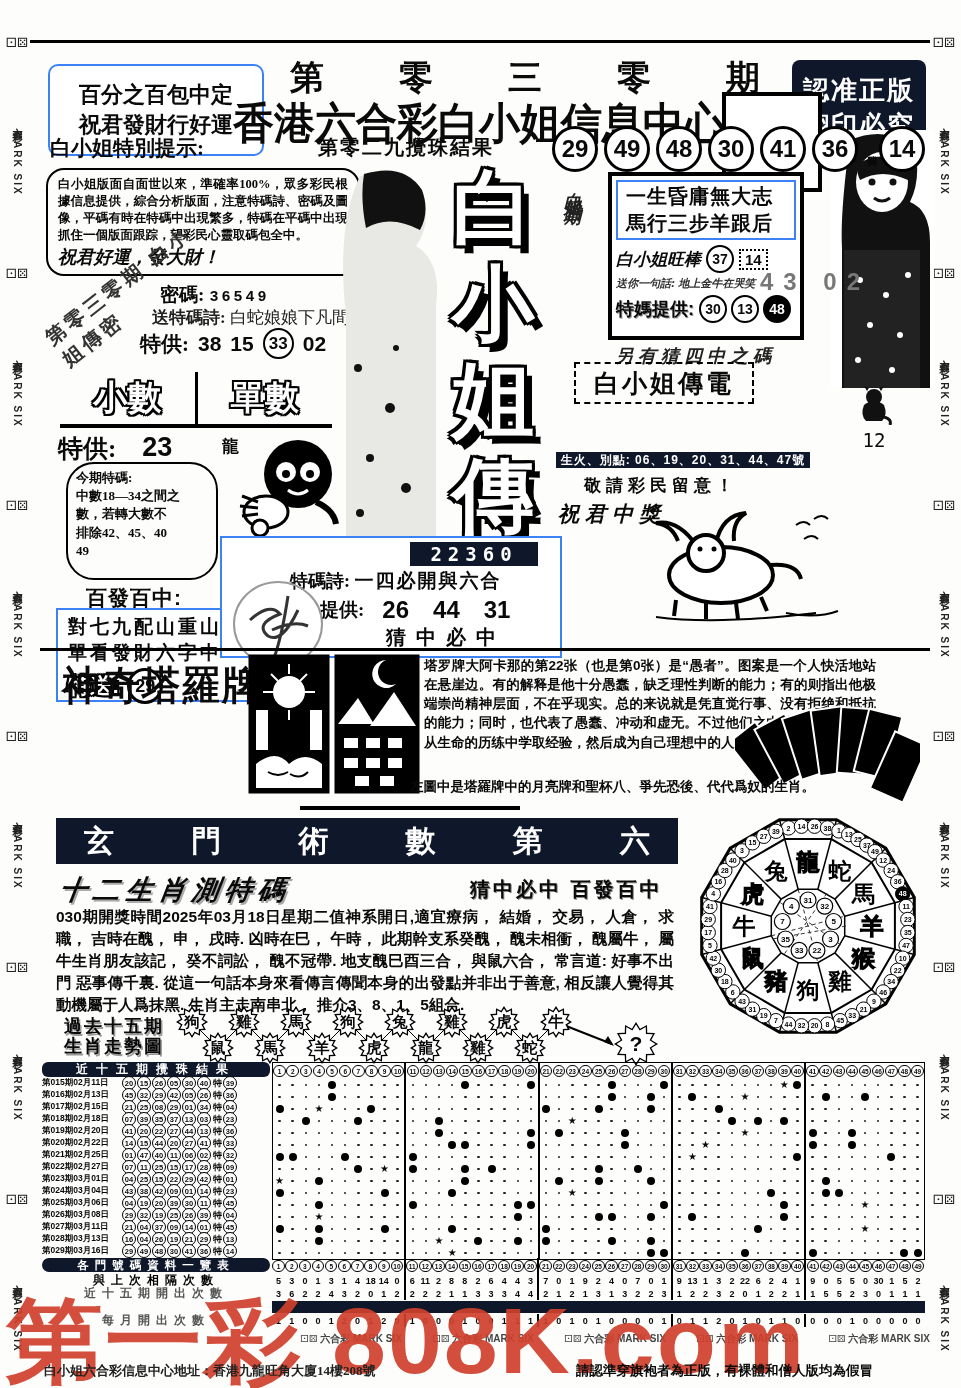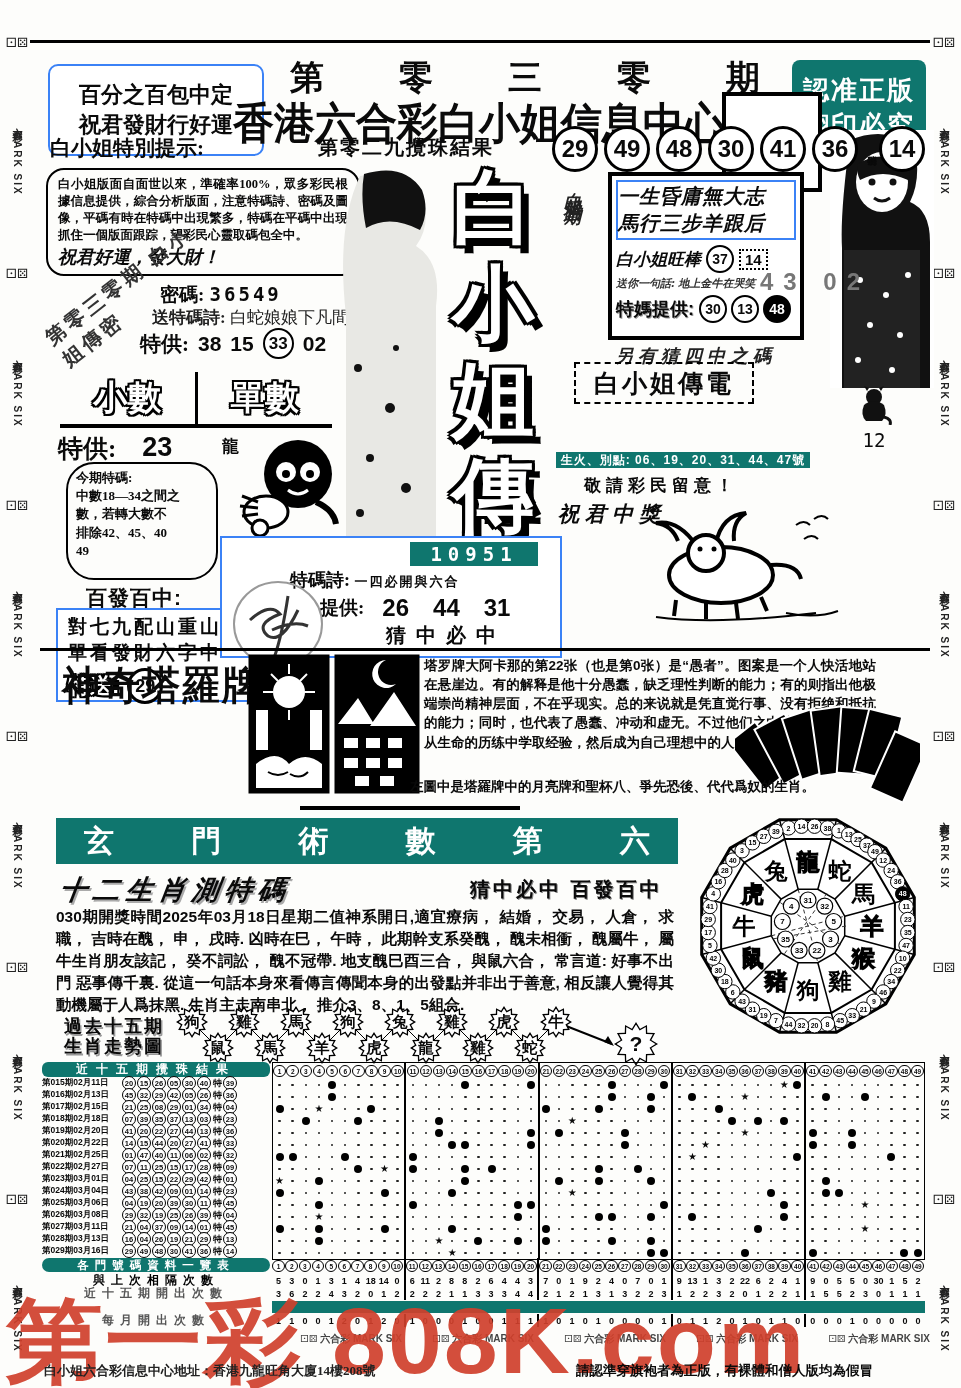--- a/index.html
+++ b/index.html
@@ -20,21 +20,21 @@
   .edge .unit{writing-mode:vertical-rl;text-orientation:mixed;letter-spacing:2px;font-weight:bold;}
   .frame-line{background:#000;}
   .ball{display:inline-flex;align-items:center;justify-content:center;border:3px solid #000;
         border-radius:50%;background:#fff;font-weight:bold;}
   .ball.big{width:40px;height:40px;font-size:24px;margin-right:6px;}
   .circ{display:inline-flex;align-items:center;justify-content:center;border:2px solid #000;
         border-radius:50%;background:#fff;font-weight:bold;}
   .circ.filled{background:#000;color:#fff;}
   .dotted-num{border:2px dotted #000;padding:0 4px;font-weight:bold;}
   .box{border:2px solid #3b82f6;background:#fff;}
-  .invbar{background:#0f766e;color:#fff;font-weight:bold;display:flex;align-items:center;justify-content:center;}
+  .invbar{background:#0f172a;color:#fff;font-weight:bold;display:flex;align-items:center;justify-content:center;}
   .burst{position:absolute;display:flex;align-items:center;justify-content:center;background:#000;}
   .burst .in{display:flex;align-items:center;justify-content:center;background:#fff;font-weight:bold;}
   
   .rrow{display:flex;align-items:center;height:12px;}
   .rlabel{width:80px;font-size:8.5px;font-weight:bold;letter-spacing:0;}
   .rnum{width:12px;height:12px;border:1px solid #000;border-radius:50%;font-size:7.5px;font-weight:bold;
         display:inline-flex;align-items:center;justify-content:center;margin-right:1px;background:#fff;}
   .rte{font-size:9px;font-weight:bold;margin:0 1px;}
   
   .gcell{width:13.29px;display:inline-flex;align-items:center;justify-content:center;height:100%;}
@@ -137,21 +137,21 @@
       <span style="writing-mode: vertical-rl; font-size: 9px; font-weight: bold; margin: 0px 3px; line-height: 1;">特別號碼</span>
       <span class="ball big">14</span>
     </div>
 
 <div class="abs" style="left:46px;top:168px;width:314px;height:108px;border:2px solid #000;border-radius:18px;padding:6px 10px;box-sizing:border-box;">
   <div class="serif b" style="font-size:12.5px;line-height:1.35;text-align:justify;">白小姐版面自面世以來，準確率100%，眾多彩民根據信息提供，綜合分析版面，注意特碼詩、密碼及圖像，平碼有時在特碼中出現繁多，特碼在平碼中出現抓住一個版面跟踪，望彩民心靈取碼包全中。</div>
   <div class="serif b handw" style="font-size:18px;text-align:left;margin-top:1px;">祝君好運，發大財！</div>
 </div>
 <div class="abs" style="left:160px;top:282px;font-size:19px;">
   <span class="serif b">密碼:</span>
-  <span class="b mono" style="font-size:19px;letter-spacing:3px;">36549</span>
+  <span class="b mono" style="font-size:15px;letter-spacing:3px;font-family:Liberation Mono, monospace;">36549</span>
 </div>
 <div class="abs serif" style="left:152px;top:306px;font-size:17px;color:#222;">
   <span class="b">送特碼詩:</span>
   <span>白蛇娘娘下凡間</span>
 </div>
 <div class="abs" style="left:140px;top:328px;font-size:21px;display:flex;align-items:center;gap:9px;">
   <span class="serif b">特供:</span>
   <span id="tegong-nums" style="display:flex;gap:9px;align-items:center;">
         <span style="font-weight: bold; font-size: 21px;">38</span>
         <span style="font-weight: bold; font-size: 21px;">15</span>
@@ -222,21 +222,21 @@
 <div class="abs" style="left:438px;top:160px;width:110px;display:flex;flex-direction:column;align-items:center;" id="vtitle">
       <div class="vbig" style="font-size: 82px; line-height: 96px;">白</div>
       <div class="vbig" style="font-size: 82px; line-height: 96px;">小</div>
       <div class="vbig" style="font-size: 82px; line-height: 96px;">姐</div>
       <div class="vbig" style="font-size: 82px; line-height: 96px;">傳</div>
       <div class="vbig" style="font-size: 82px; line-height: 96px;">密</div>
     </div>
 
 <div class="abs b handw" style="left:562px;top:178px;writing-mode:vertical-rl;font-size:17px;height:120px;letter-spacing:4px;color:#222;">白小姐贈期</div>
 <div class="abs" style="left:608px;top:172px;width:196px;height:168px;border:4px solid #000;padding:4px;box-sizing:border-box;background:#fff;">
-  <div class="box" style="padding:1px 0;font-style:italic;">
+  <div class="box" style="padding:1px 8px;">
     <div class="b" style="font-size:20px;letter-spacing:1px;">一生昏庸無大志</div>
     <div class="b" style="font-size:20px;letter-spacing:1px;">馬行三步羊跟后</div>
   </div>
   <div style="display:flex;align-items:center;gap:5px;margin-top:5px;">
     <span class="serif b handw" style="font-size:17px;">白小姐旺棒</span>
     <span class="circ" style="width:24px;height:24px;font-size:14px;">37</span>
     <span class="dotted-num" style="font-size:15px;">14</span>
   </div>
   <div style="font-size:11px;color:#333;margin-top:3px;">
     <span class="b handw">送你一句話:</span>
@@ -276,24 +276,24 @@
   <circle cx="70" cy="48" r="18" fill="#fff" stroke="#000" stroke-width="4"></circle>
   <circle cx="64" cy="44" r="2.5" fill="#000"></circle>
         <circle cx="78" cy="44" r="2.5" fill="#000"></circle>
   <path d="M135,60 q26,-2 30,14 M40,95 l-2,16 M70,98 l0,16 M100,98 l2,16 M125,92 l6,14" stroke="#000" stroke-width="4" fill="none"></path>
   <path d="M160,20 q8,-6 14,0 M178,14 q8,-6 14,0 M168,34 q8,-6 14,0" stroke="#000" stroke-width="2" fill="none"></path>
   <path d="M150,108 q30,6 52,-2 M20,112 q60,8 160,-4" stroke="#000" stroke-width="2" fill="none"></path>
 </svg>
 </div>
 
 <div class="abs box" style="left:220px;top:536px;width:342px;height:122px;padding:4px 8px;box-sizing:border-box;">
-  <div class="invbar mono" style="width:128px;height:24px;font-size:19px;letter-spacing:6px;margin-left:180px;">10951</div>
+  <div class="invbar mono" style="width:128px;height:24px;font-size:19px;letter-spacing:6px;margin-left:180px;">22360</div>
   <div style="margin-top:2px;margin-left:60px;">
     <span class="serif b" style="font-size:18px;">特碼詩:</span>
-    <span class="serif b" style="font-size:13px;letter-spacing:2px;margin-top:43px;">一四必開與六合</span>
+    <span class="serif b" style="font-size:19px;letter-spacing:2px;margin-top:43px;">一四必開與六合</span>
   </div>
   <div style="margin-top:2px;margin-left:90px;display:flex;align-items:center;gap:18px;">
     <span class="serif b" style="font-size:19px;">提供:</span>
     <span id="provide-nums" style="display:flex;gap:24px;">
           <span style="font-weight: bold; font-size: 24px;">26</span>
           <span style="font-weight: bold; font-size: 24px;">44</span>
           <span style="font-weight: bold; font-size: 24px;">31</span>
         </span>
   </div>
   <div class="serif b" style="font-size:20px;letter-spacing:10px;margin-left:110px;text-align:center;">猜中必中</div>

